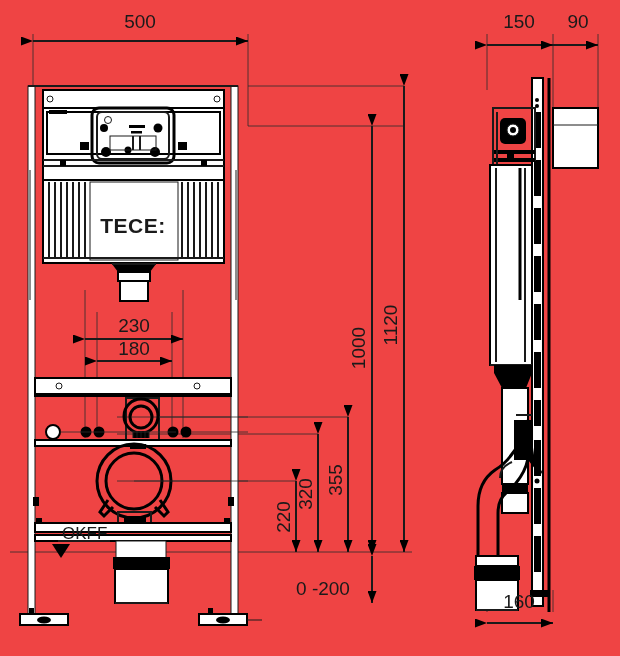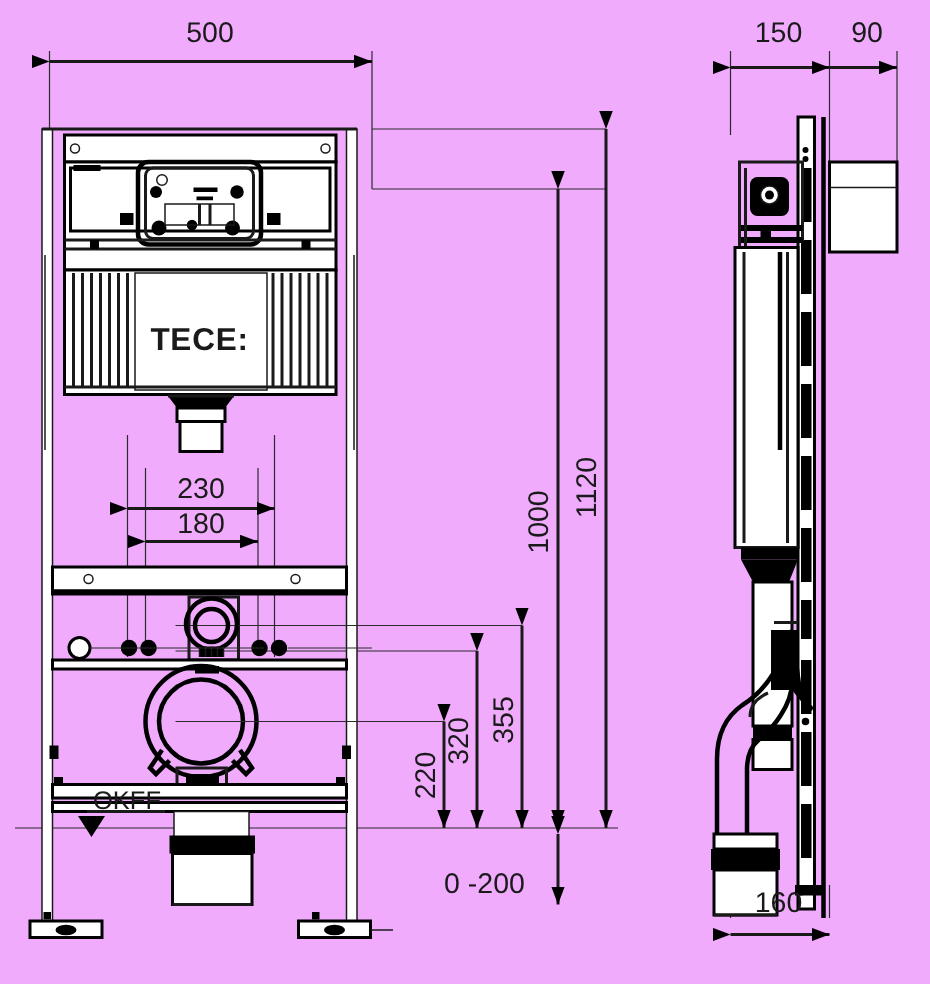--- a/index.html
+++ b/index.html
@@ -7,21 +7,21 @@
     padding: 0;
     background: #ffffff;
   }
   body {
     font-family: "Liberation Sans", sans-serif;
   }
   #sheet {
     position: relative;
     width: 620px;
     height: 656px;
-    background: #f0abfc;
+    background: #ef4444;
     overflow: hidden;
   }
   #sheet svg {
     position: absolute;
     left: 0;
     top: 0;
     display: block;
   }
   .dimtext {
     font-family: "Liberation Sans", sans-serif;

